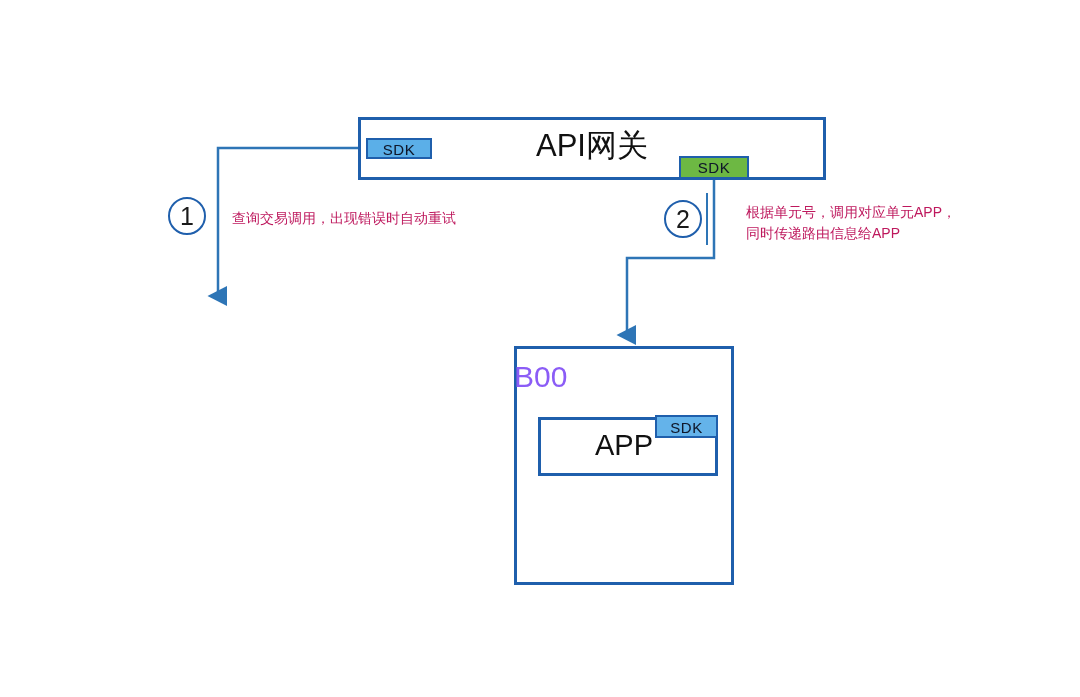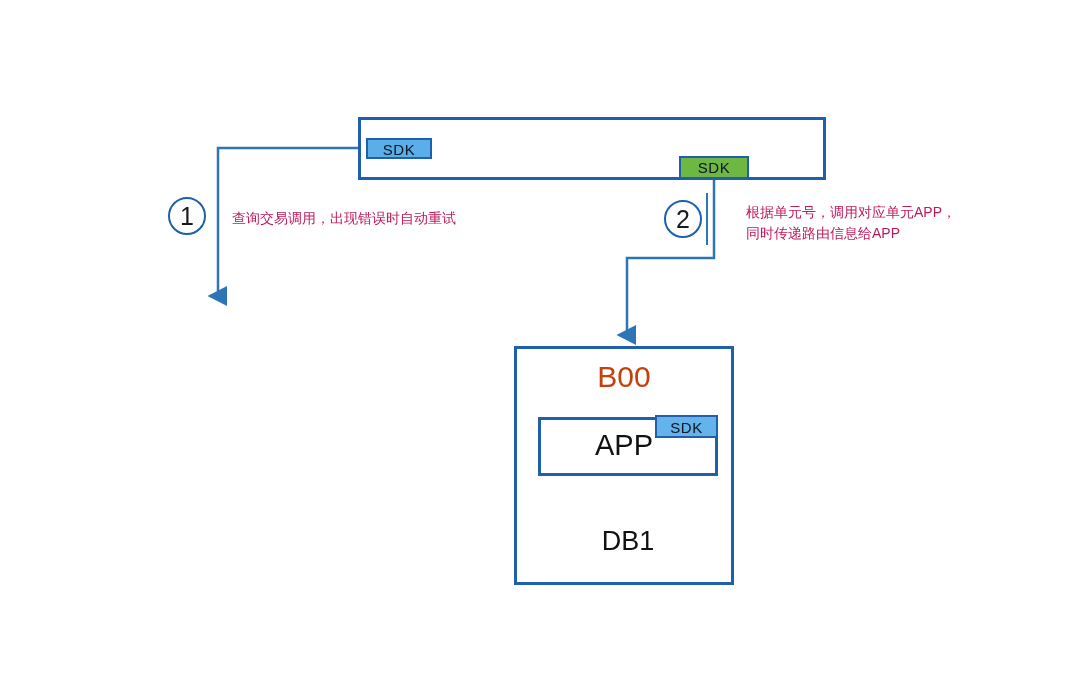--- a/index.html
+++ b/index.html
@@ -150,23 +150,23 @@
     border: 3px solid #1F5FAC;
     background: #ffffff;
   }
   .b00-title {
     position: absolute;
     left: 514px;
     top: 358px;
     width: 220px;
     height: 38px;
     line-height: 38px;
-    text-align: center;
+    text-align: left;
     font-size: 30px;
-    color: #c2410c;
+    color: #8b5cf6;
   }
   .app-box {
     position: absolute;
     left: 538px;
     top: 417px;
     width: 180px;
     height: 59px;
     box-sizing: border-box;
     border: 3px solid #1F5FAC;
     background: #ffffff;
@@ -220,35 +220,35 @@
       <path d="M628,476 L628,508" fill="none" stroke="#2E75B6" stroke-width="2.5" marker-end="url(#arrowblue)"></path>
     </g>
 
     <g>
       <path d="M535,525 L535,553 A93,13 0 0 0 721,553 L721,525 Z" fill="#ffffff" stroke="#1F5FAC" stroke-width="2.5"></path>
       <ellipse cx="628" cy="525" rx="93" ry="13" fill="#ffffff" stroke="#1F5FAC" stroke-width="2.5"></ellipse>
     </g>
   </svg>
 
   <div class="gateway-box"></div>
+  <div class="gateway-title">API网关</div>
   <div class="sdk-badge sdk-gw-left">SDK</div>
   <div class="sdk-badge sdk-gw-right">SDK</div>
 
   <div class="step-circle step1-circle">1</div>
   <div class="step-divider step1-divider"></div>
   <div class="step-text step1-text">查询交易调用，出现错误时自动重试</div>
 
   <div class="step-circle step2-circle">2</div>
   <div class="step-divider step2-divider"></div>
   <div class="step-text step2-text">根据单元号，调用对应单元APP，
 同时传递路由信息给APP</div>
 
 
   <div class="b00-box"></div>
   <div class="b00-title">B00</div>
 
   <div class="app-box"></div>
   <div class="app-label">APP</div>
   <div class="sdk-badge sdk-app">SDK</div>
 
-  <div class="db-label">DB1</div>
 
 </div>
 
 </body></html>

